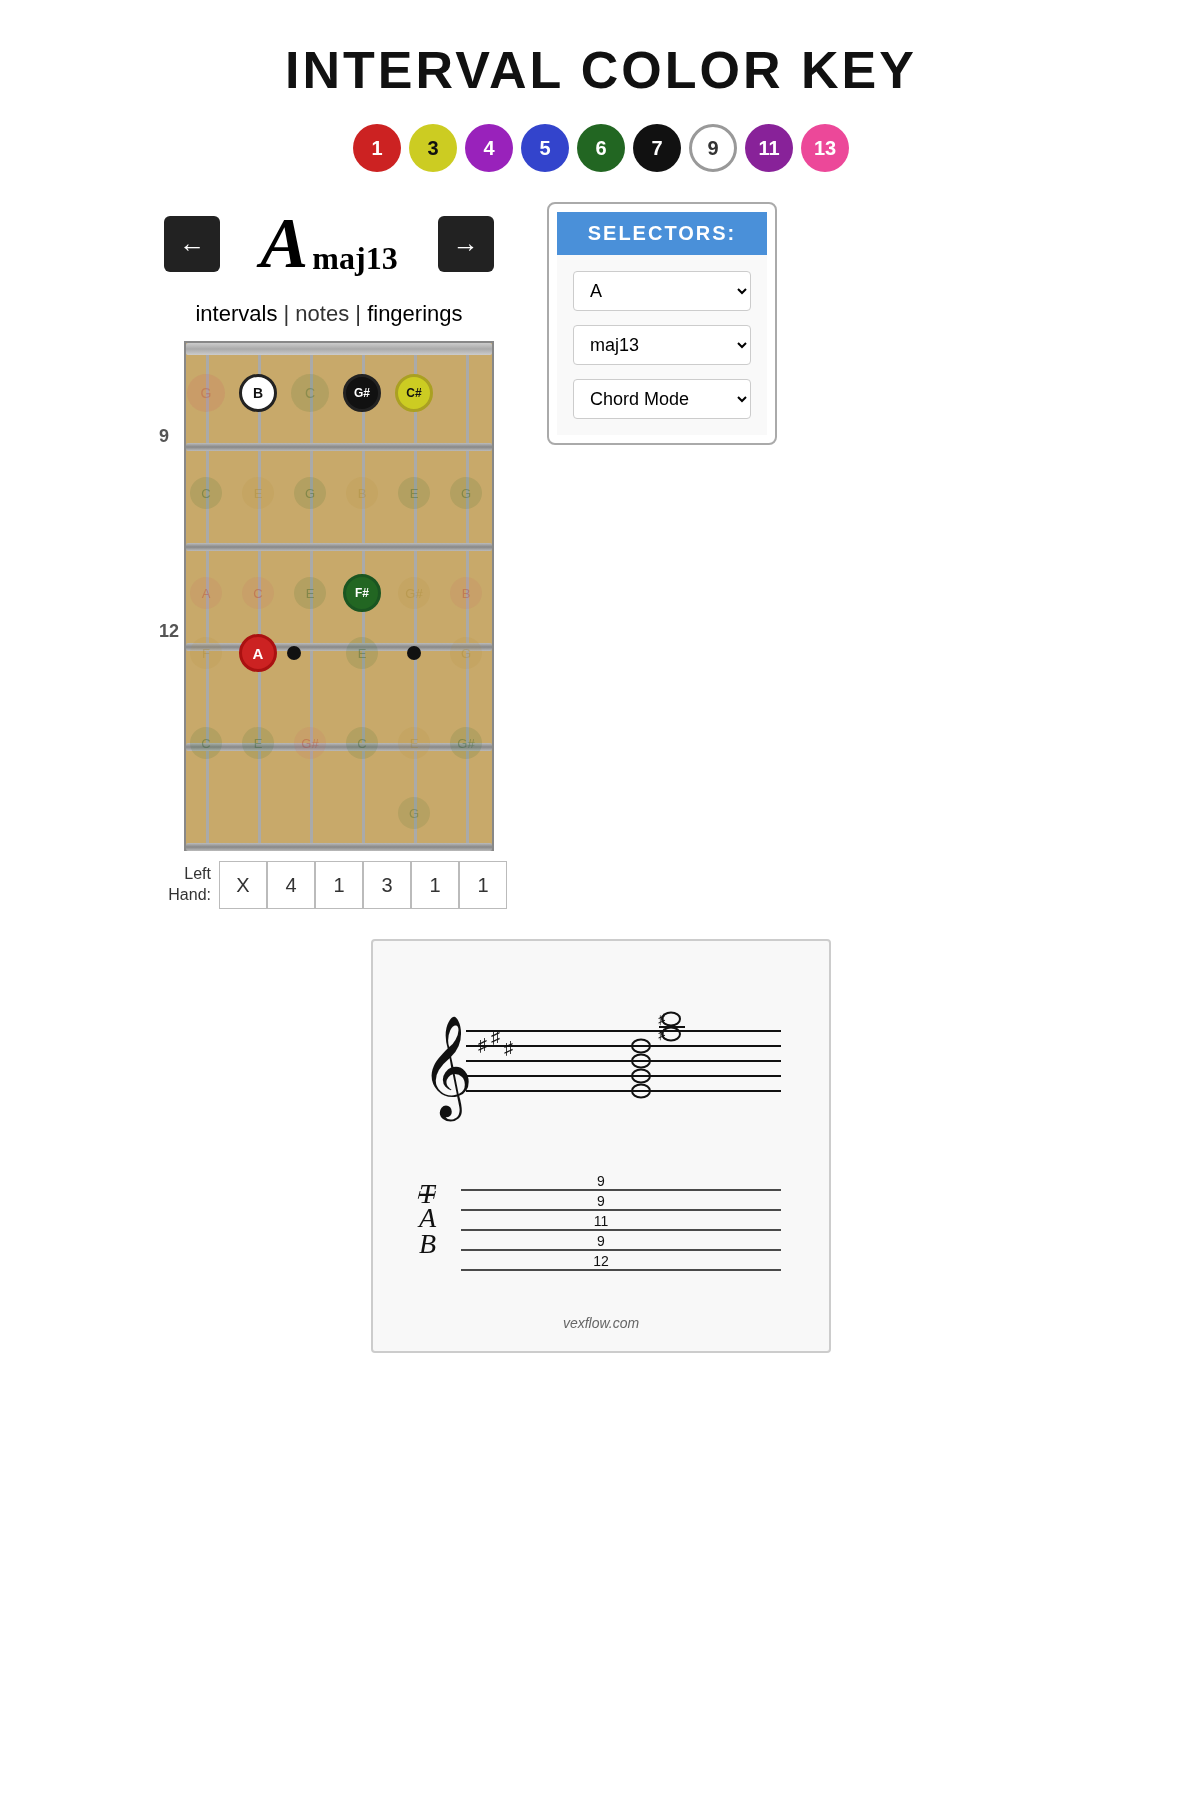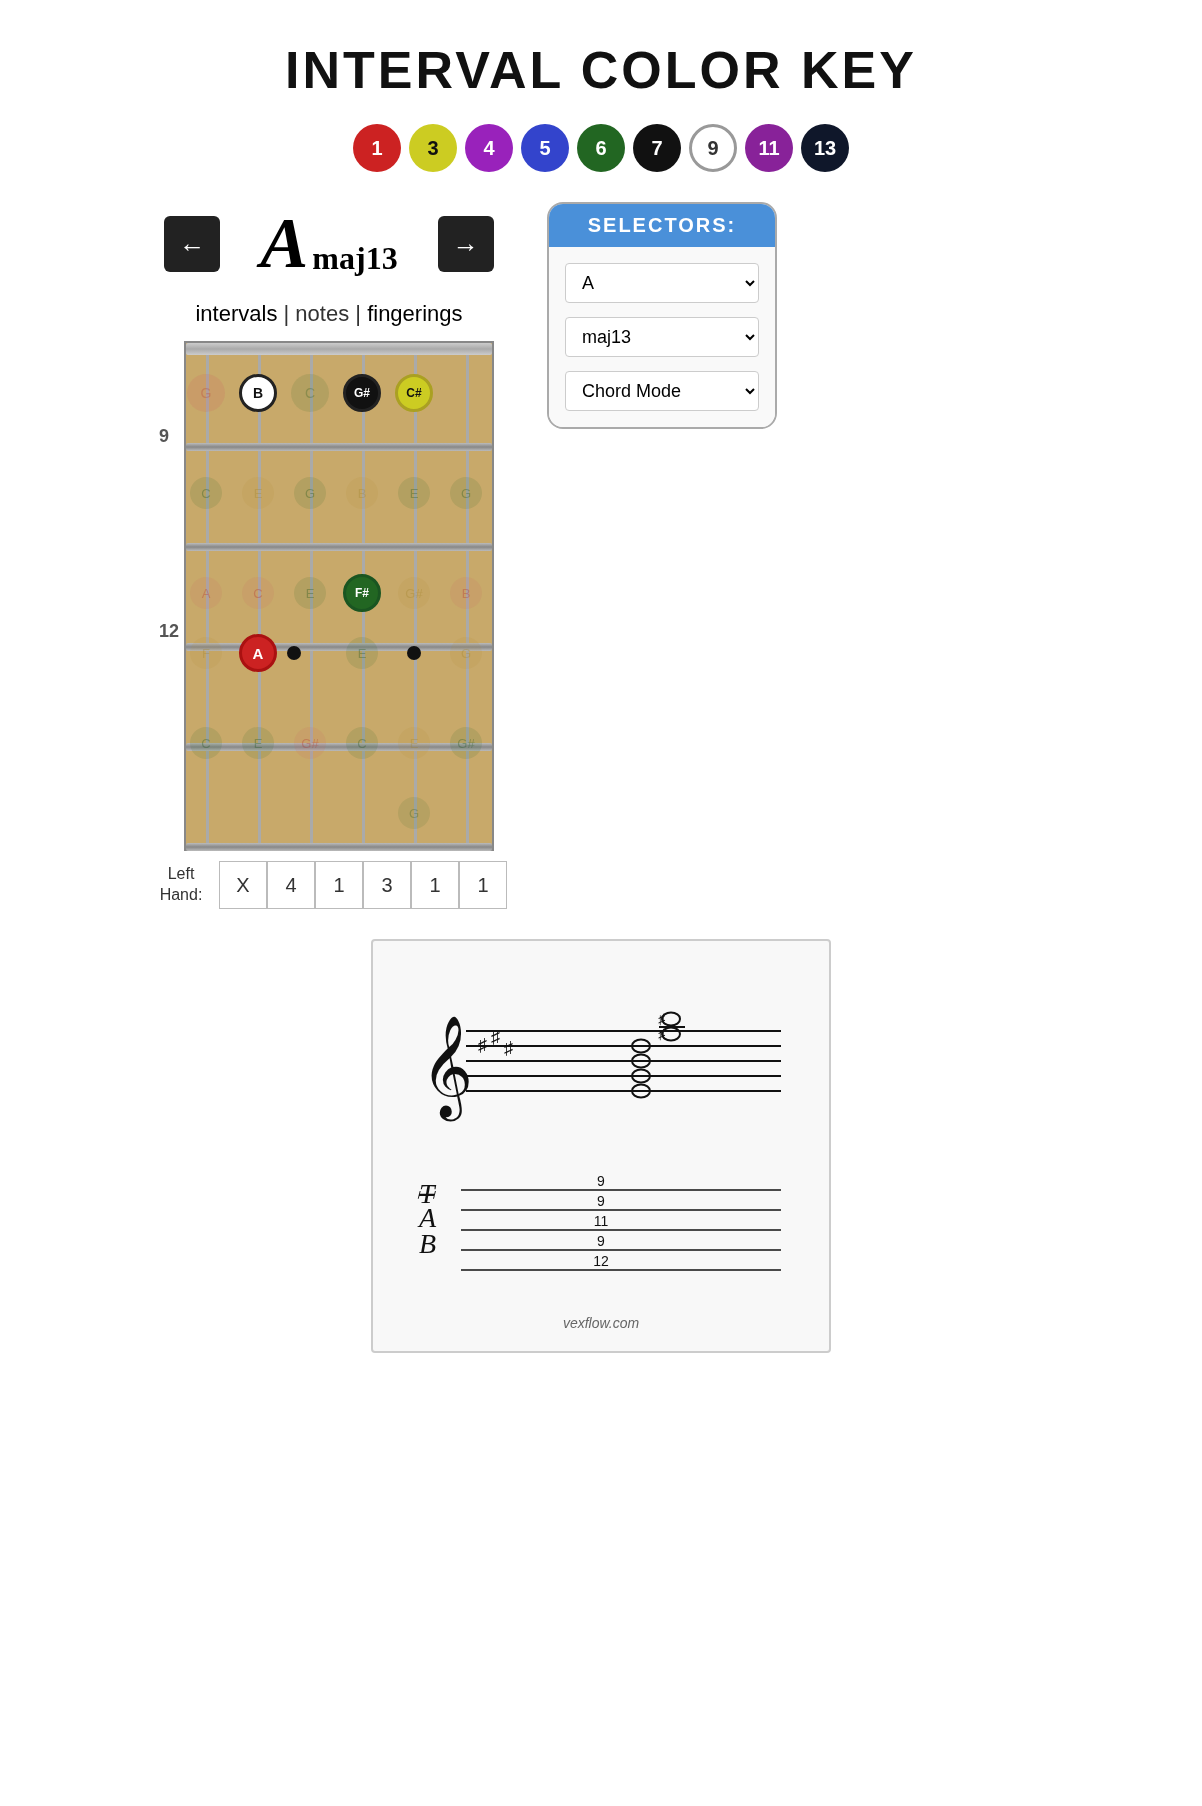--- a/index.html
+++ b/index.html
@@ -147,40 +147,40 @@
     
     .fingering-row {
       display: flex;
       align-items: center;
       margin-top: 10px;
     }
     .fingering-label {
       font-size: 16px;
       color: #333;
       margin-right: 8px;
-      text-align: center;
+      text-align: right;
       line-height: 1.3;
       width: 60px;
     }
     .fingering-cell {
       width: 48px;
       height: 48px;
       border: 1px solid #bbb;
       display: flex;
       align-items: center;
       justify-content: center;
       font-size: 20px;
       color: #333;
     }
 
     
     .selectors-panel {
       border: 2px solid #aaa;
-      border-radius: 16px;
-      padding: 0;
+      border-radius: 8px;
+      padding: 8px;
       width: 230px;
       overflow: hidden;
     }
     .selectors-header {
       background: #4a90d9;
       color: #fff;
       font-size: 20px;
       font-weight: bold;
       letter-spacing: 2px;
       padding: 10px 0;
@@ -244,21 +244,21 @@
   </div>
   <div class="interval-badge" style="background:#111111;">
     <span>7</span>
   </div>
   <div class="interval-badge white-border" style="background:#fff; border:3px solid #999; color:#333;">
     <span>9</span>
   </div>
   <div class="interval-badge" style="background:#882299;">
     <span>11</span>
   </div>
-  <div class="interval-badge" style="background:#0f172a;">
+  <div class="interval-badge" style="background:#ec4899;">
     <span>13</span>
   </div>
 </div>
 
 <div class="main-area">
 
   <div class="left-section">
 
     <div class="nav-row">
       <button class="nav-btn">←</button>

